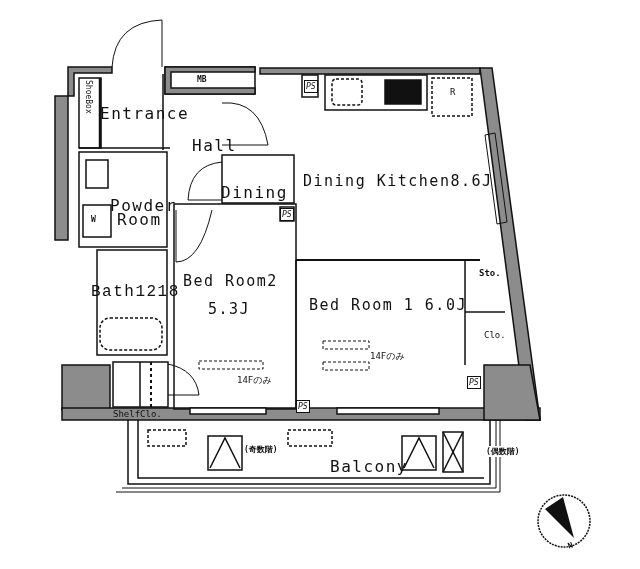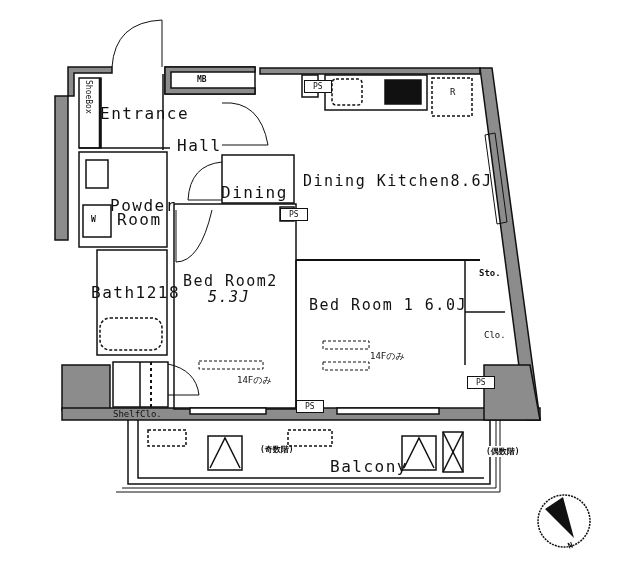--- a/index.html
+++ b/index.html
@@ -4,21 +4,21 @@
 <style>
   html, body { margin: 0; padding: 0; background: #ffffff; }
   body { width: 640px; height: 569px; position: relative; overflow: hidden; font-family: "DejaVu Sans Mono", monospace; }
   svg.plan { position: absolute; left: 0; top: 0; }
   .lbl { position: absolute; color: #111; white-space: nowrap; font-family: "DejaVu Sans Mono", monospace; letter-spacing: 1px; }
   .lbl.big { font-size: 15px; letter-spacing: 1.5px; }
   .lbl.med { font-size: 16px; letter-spacing: 1.5px; }
   .lbl.sm  { font-size: 9px; letter-spacing: 0px; }
   .lbl.xs  { font-size: 8px; letter-spacing: 0px; }
   .lbl.vert { writing-mode: vertical-rl; font-size: 8px; letter-spacing: 0px; }
-  .lbl.box { background: #fff; border: 1px solid #111; padding: 0 8px; line-height: 11px; }
+  .lbl.box { background: #fff; border: 1px solid #111; padding: 0 1px; line-height: 11px; font-style: italic; }
 </style>
 </head>
 <body>
 
 <svg class="plan" width="640" height="569" viewBox="0 0 640 569">
 
   <g fill="#8c8c8c" stroke="#111" stroke-width="1.5">
 
     <path d="M68,67 L112,67 L112,73 L74,73 L74,96 L68,96 Z"></path>
 
@@ -105,36 +105,36 @@
 
   <g>
     <circle cx="564" cy="521" r="26" fill="#fff" stroke="#111" stroke-width="1.5" stroke-dasharray="2,1"></circle>
     <polygon points="545,509 563,497 574,538" fill="#111"></polygon>
   </g>
 </svg>
 
 <span class="lbl vert" style="left:84px;top:80px;">ShoeBox</span>
 <span class="lbl med" style="left:100px;top:104px;">Entrance</span>
 <span class="lbl xs" style="left:197px;top:75px;font-weight:bold;">MB</span>
-<span class="lbl med" style="left:177px;top:136px;">Hall</span>
+<span class="lbl med" style="left:192px;top:136px;">Hall</span>
 <span class="lbl med" style="left:110px;top:184px;margin-top:12px;">Powder</span>
 <span class="lbl med" style="left:117px;top:210px;">Room</span>
 <span class="lbl xs" style="left:91px;top:215px;font-weight:bold;">W</span>
 <span class="lbl med" style="left:221px;top:183px;">Dining</span>
 <span class="lbl big" style="left:303px;top:172px;">Dining Kitchen8.6J</span>
-<span class="lbl med" style="left:91px;top:283px;">Bath1218</span>
+<span class="lbl med" style="left:91px;top:283px;font-family:Liberation Mono, monospace;">Bath1218</span>
 <span class="lbl big" style="left:183px;top:272px;">Bed Room2</span>
-<span class="lbl big" style="left:208px;top:288px;font-style:italic;">5.3J</span>
+<span class="lbl big" style="left:208px;top:300px;">5.3J</span>
 <span class="lbl big" style="left:309px;top:296px;">Bed Room 1 6.0J</span>
 <span class="lbl sm" style="left:113px;top:379px;margin-top:30px;">ShelfClo.</span>
 <span class="lbl sm" style="left:479px;top:268px;font-weight:bold;">Sto.</span>
 <span class="lbl sm" style="left:484px;top:330px;">Clo.</span>
 <span class="lbl med" style="left:283px;top:457px;margin-left:47px;">Balcony</span>
 <span class="lbl sm" style="left:450px;top:87px;">R</span>
 <span class="lbl sm" style="left:237px;top:374px;">14Fのみ</span>
 <span class="lbl sm" style="left:370px;top:350px;">14Fのみ</span>
-<span class="lbl xs" style="left:260px;top:444px;font-weight:bold;">(奇数階)</span>
+<span class="lbl xs" style="left:244px;top:444px;font-weight:bold;">(奇数階)</span>
 <span class="lbl xs" style="left:440px;top:446px;font-weight:bold;background:#fff;margin-left:46px;">(偶数階)</span>
 <span class="lbl xs box" style="left:304px;top:80px;">PS</span>
 <span class="lbl xs box" style="left:280px;top:208px;">PS</span>
 <span class="lbl xs box" style="left:296px;top:400px;">PS</span>
 <span class="lbl xs box" style="left:467px;top:376px;">PS</span>
 <span class="lbl xs" style="left:568px;top:541px;font-weight:bold;transform:rotate(-20deg);">N</span>
 
 </body></html>

